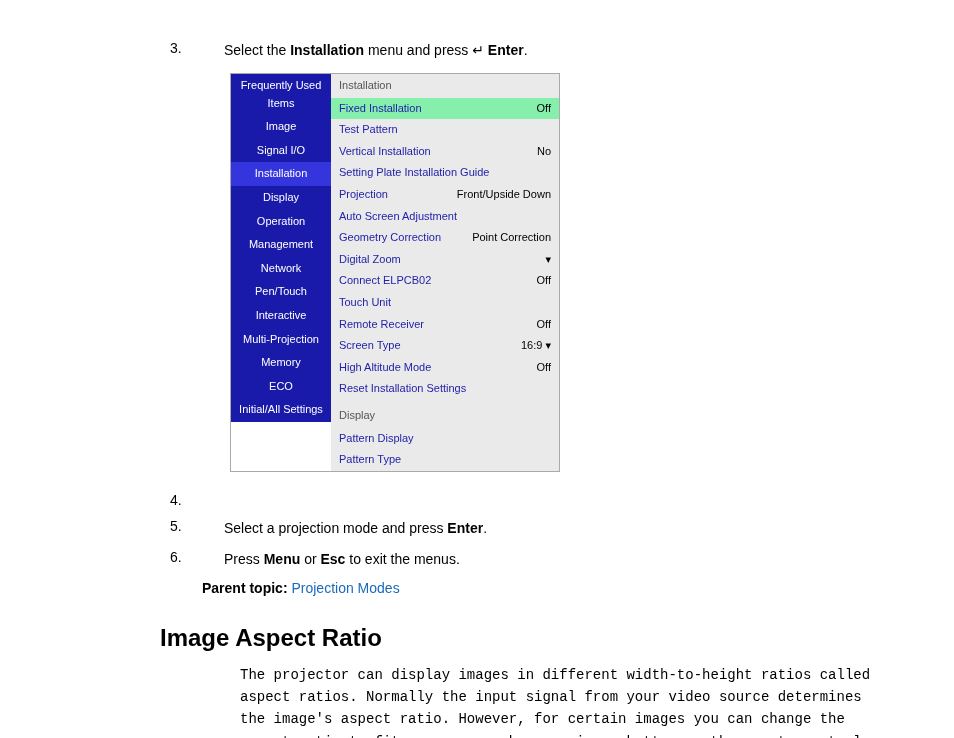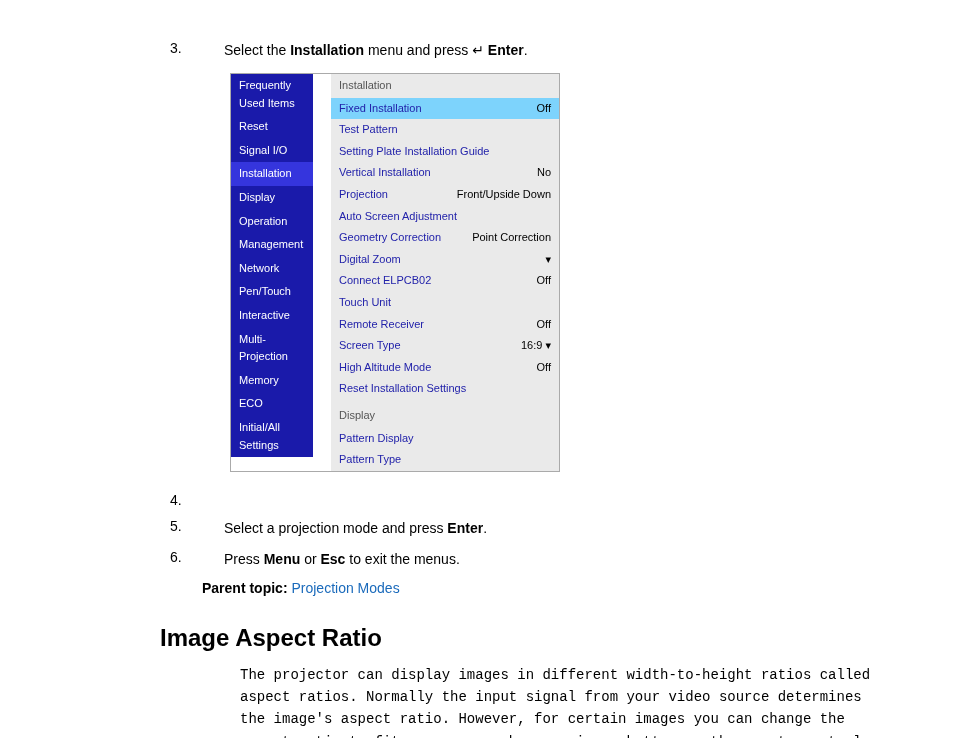--- a/index.html
+++ b/index.html
@@ -32,25 +32,26 @@
     
     .menu-screenshot {
       margin: 12px 0 20px 30px;
       border: 1px solid #aaa;
       width: 330px;
       font-size: 11px;
       line-height: 1.6;
     }
 
     .menu-left {
-      width: 82px;
+      width: 100px;
       background: #1a1aaa;
       color: #fff;
       float: left;
       min-height: 270px;
+      text-align: center;
     }
 
     .menu-right {
       margin-left: 100px;
       background: #eaeaea;
       min-height: 270px;
     }
 
     .menu-left-item {
       padding: 3px 8px;
@@ -80,21 +81,21 @@
 
     .menu-row .label {
       color: #2222aa;
     }
 
     .menu-row .value {
       color: #000;
     }
 
     .menu-row.highlighted {
-      background: #7dd3fc;
+      background: #86efac;
     }
 
     .clearfix::after { content: ''; display: table; clear: both; }
 
     
     .parent-topic {
       font-size: 14px;
       margin-top: 8px;
       margin-bottom: 4px;
     }
@@ -156,21 +157,21 @@
       <span class="step-num">3.</span>
       <span class="step-text">
         Select the <strong>Installation</strong> menu and press ↵ <strong>Enter</strong>.
       </span>
     </div>
 
     <div class="menu-container">
       <div class="menu-screenshot clearfix">
         <div class="menu-left">
           <div class="menu-left-item">Frequently Used Items</div>
-          <div class="menu-left-item">Reset</div>
+          <div class="menu-left-item">Image</div>
           <div class="menu-left-item">Signal I/O</div>
           <div class="menu-left-item active">Installation</div>
           <div class="menu-left-item">Display</div>
           <div class="menu-left-item">Operation</div>
           <div class="menu-left-item">Management</div>
           <div class="menu-left-item">Network</div>
           <div class="menu-left-item">Pen/Touch</div>
           <div class="menu-left-item">Interactive</div>
           <div class="menu-left-item">Multi-Projection</div>
           <div class="menu-left-item">Memory</div>
@@ -181,26 +182,26 @@
           <div class="menu-section-header">Installation</div>
           <div class="menu-row highlighted">
             <span class="label">Fixed Installation</span>
               <span class="value">Off</span>
           </div>
           <div class="menu-row">
             <span class="label">Test Pattern</span>
               <span class="value"></span>
           </div>
           <div class="menu-row">
-            <span class="label">Setting Plate Installation Guide</span>
-              <span class="value"></span>
-          </div>
-          <div class="menu-row">
             <span class="label">Vertical Installation</span>
               <span class="value">No</span>
+          </div>
+          <div class="menu-row">
+            <span class="label">Setting Plate Installation Guide</span>
+              <span class="value"></span>
           </div>
           <div class="menu-row">
             <span class="label">Projection</span>
               <span class="value">Front/Upside Down</span>
           </div>
           <div class="menu-row">
             <span class="label">Auto Screen Adjustment</span>
               <span class="value"></span>
           </div>
           <div class="menu-row">

